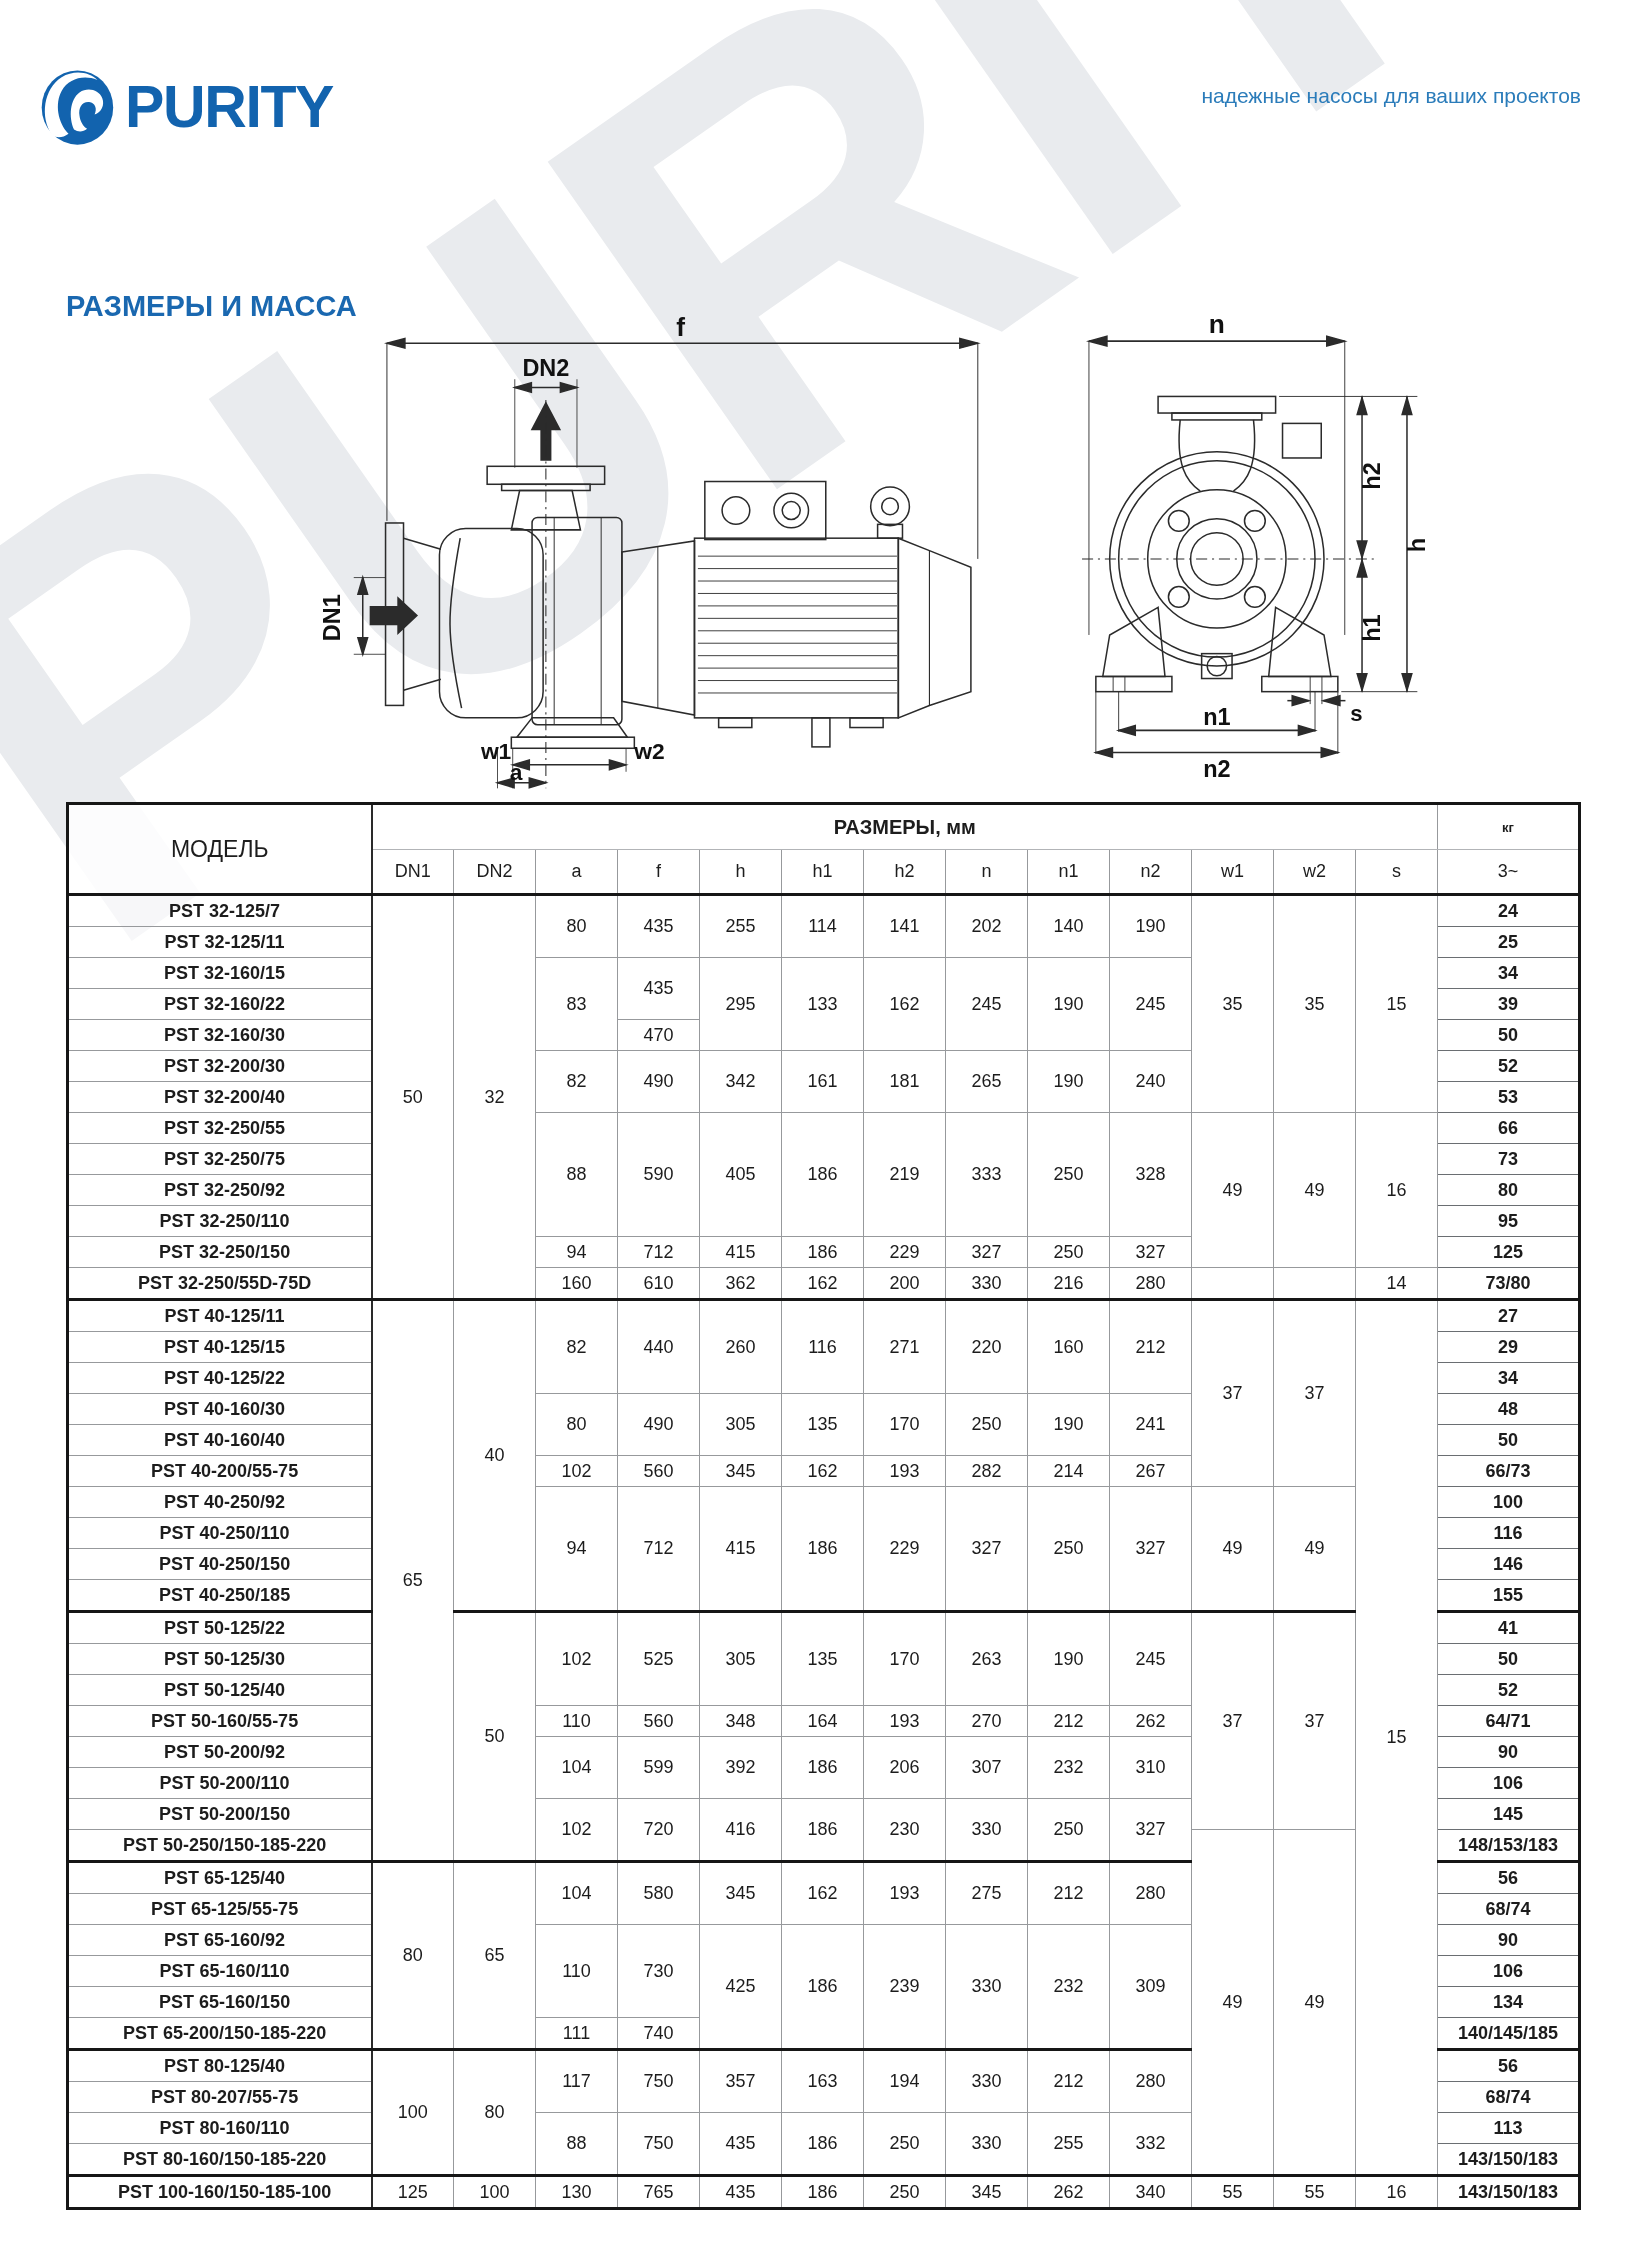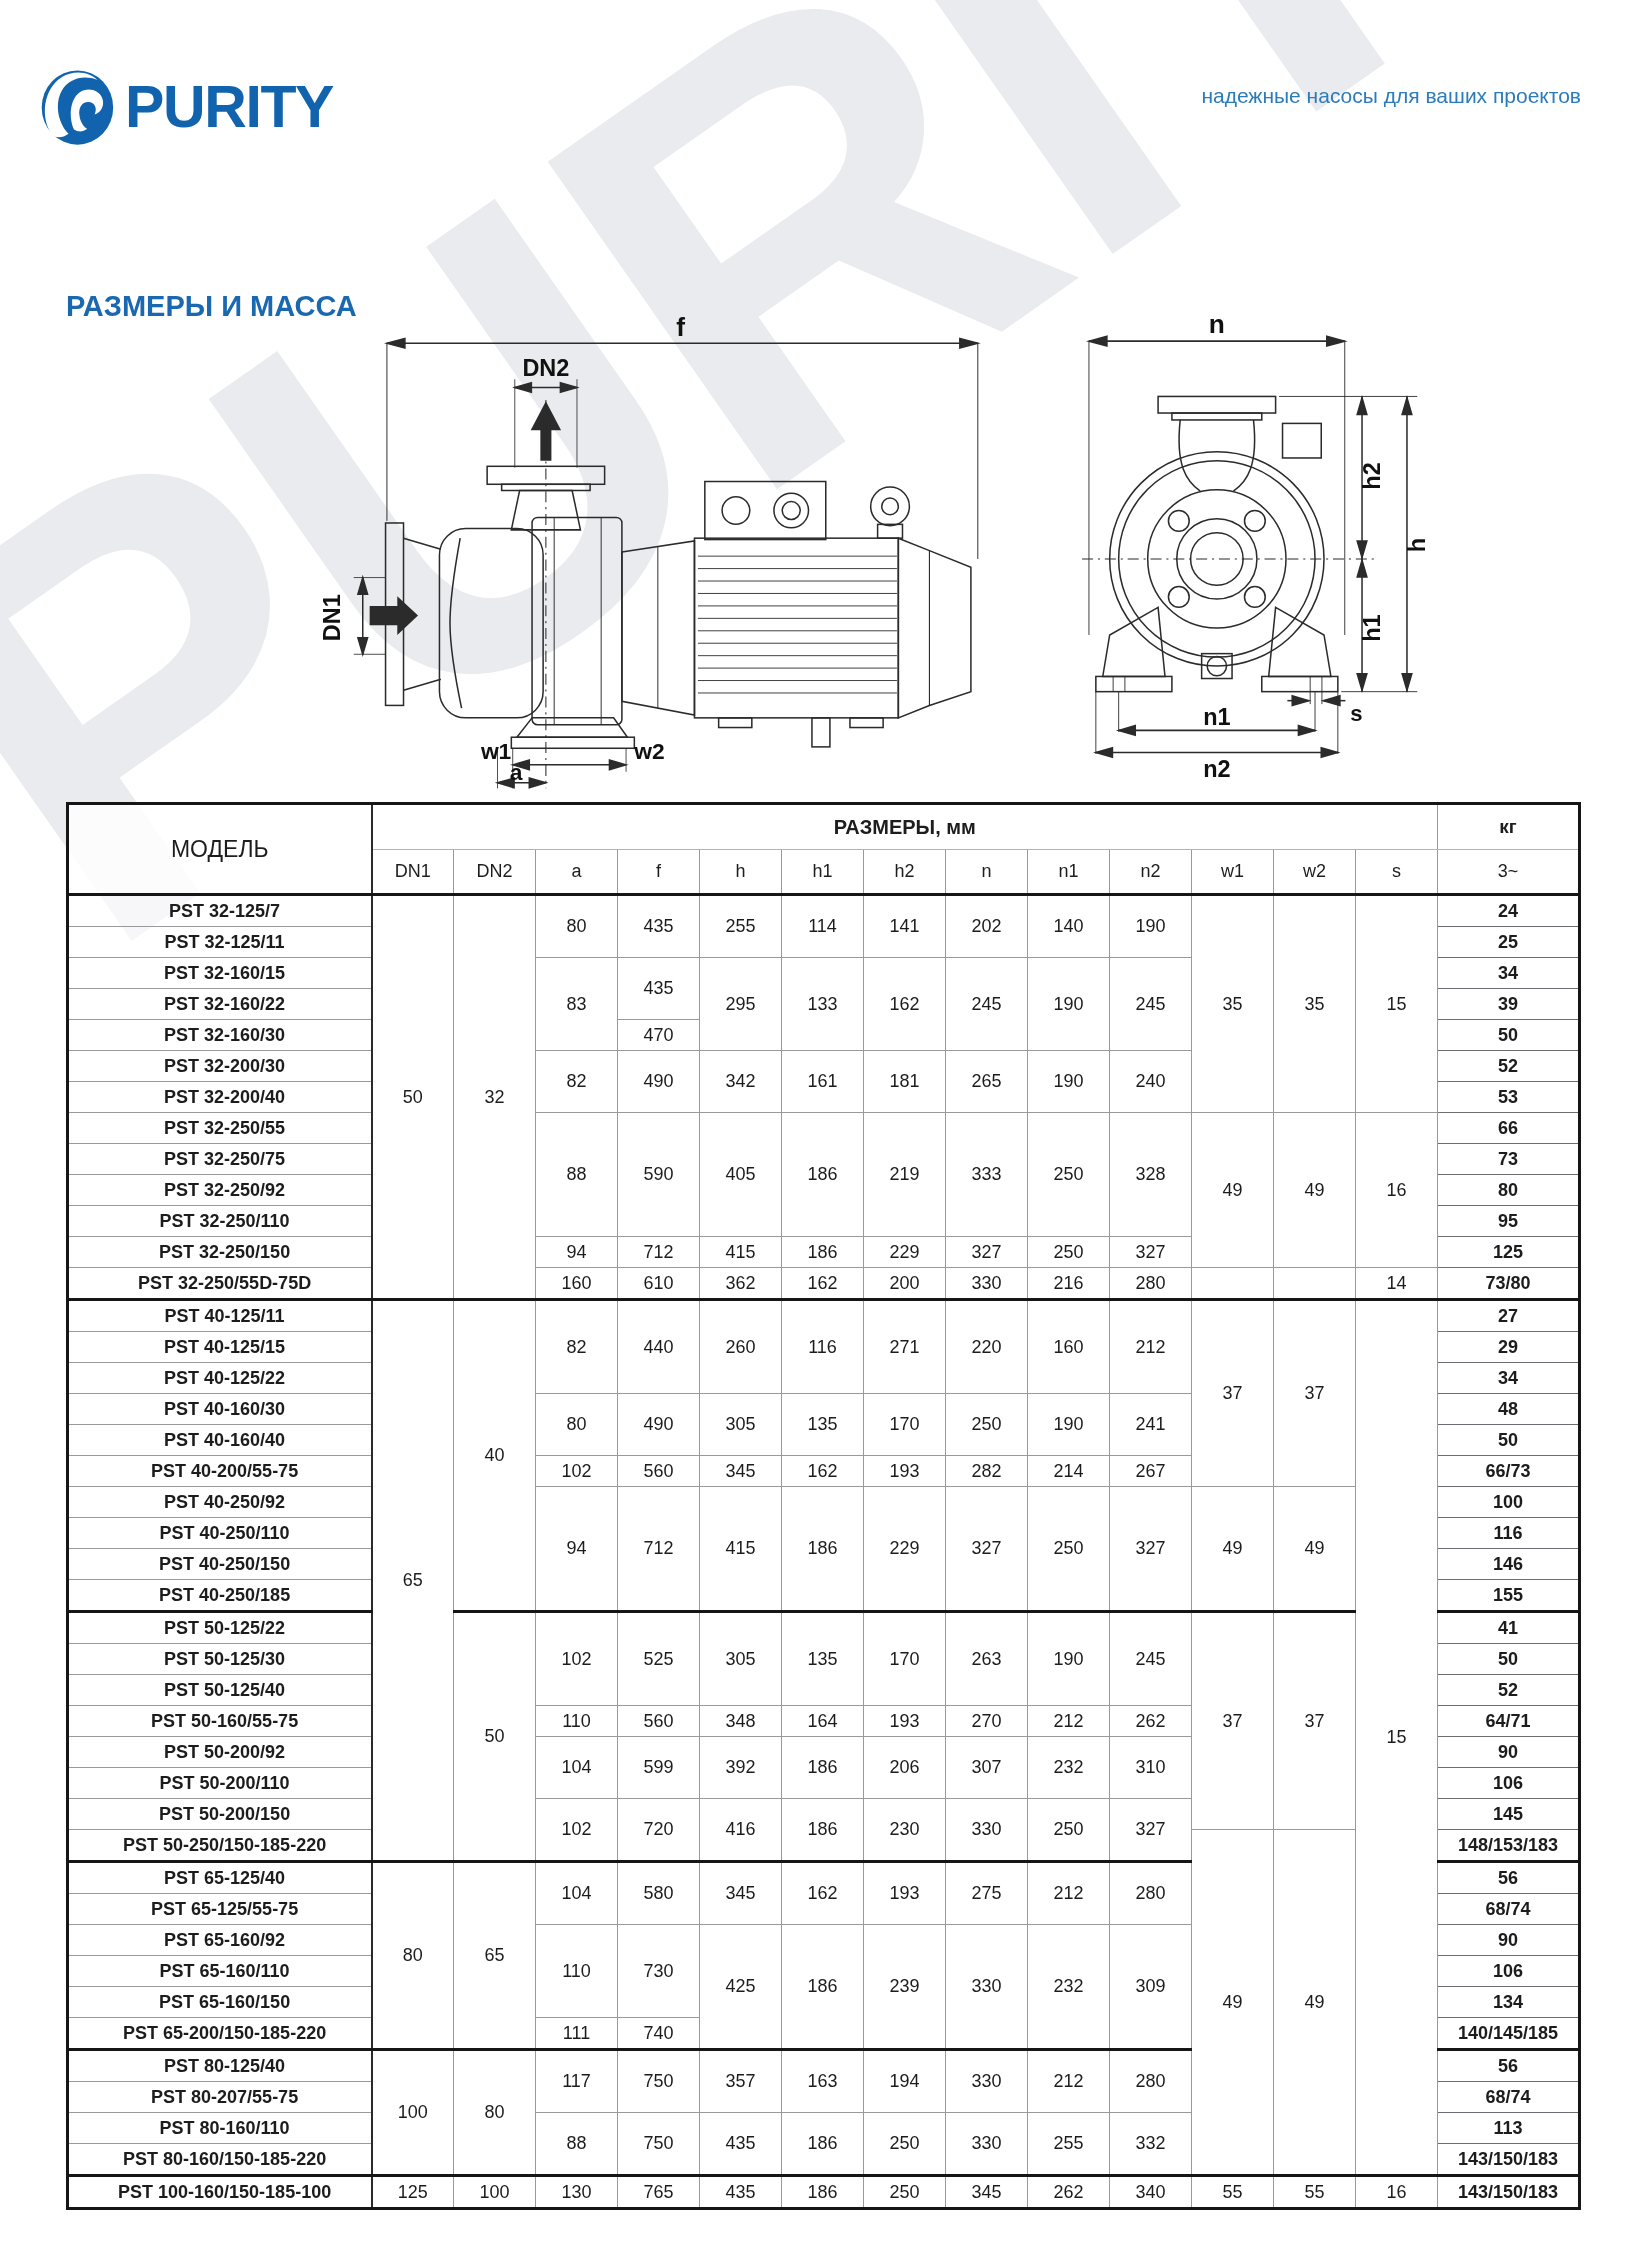--- a/index.html
+++ b/index.html
@@ -19,21 +19,21 @@
   .dl{left:304px;top:310px;}
   .dr{left:1044px;top:310px;}
   svg text{font-family:"Liberation Sans",sans-serif;font-weight:bold;fill:#111;}
   
   .twrap{position:absolute;left:66px;top:802px;z-index:1;}
   table.dtable{border-collapse:collapse;table-layout:fixed;width:1508px;border:3.5px solid #161616;}
   .dtable th,.dtable td{border:1.1px solid #97999c;overflow:hidden;white-space:nowrap;padding:0;}
   .dtable thead th{background:rgba(255,255,255,0.85);color:#1d1d1d;}
   .hmodel{font-size:23px;font-weight:normal;border-right:2.1px solid #2a2a2a !important;border-bottom:3.5px solid #161616 !important;}
   .hdims{font-size:20px;font-weight:bold;height:44px;border-bottom:1.1px solid #b2b4b7 !important;margin-left:20px;}
-  .hkg{font-size:19px;font-weight:bold;border-bottom:1.1px solid #b2b4b7 !important;}
+  .hkg{font-size:13px;font-weight:bold;border-bottom:1.1px solid #b2b4b7 !important;}
   .colh{font-size:18px;font-weight:normal;height:43px;border-bottom:3.5px solid #161616 !important;}
   .hkgsub{font-size:18px;font-weight:normal;border-bottom:3.5px solid #161616 !important;}
   .dtable tbody td{height:30px;font-size:18px;color:#1c1c1c;text-align:center;
                    background:rgba(255,255,255,0.62);}
   td.mcell{text-align:left;padding-left:9.7px;font-weight:bold;font-size:18.7px;
            border-right:2.1px solid #2a2a2a;}
   td.kcell{font-weight:bold;border-left:1.7px solid #5d6165;border-top:1.4px solid #6a6e72;
            border-bottom:1.4px solid #6a6e72;}
   td.alt{background:rgba(222,230,238,0.92);margin-top:9px;}
   td.sec{border-bottom:3.1px solid #161616 !important;}

